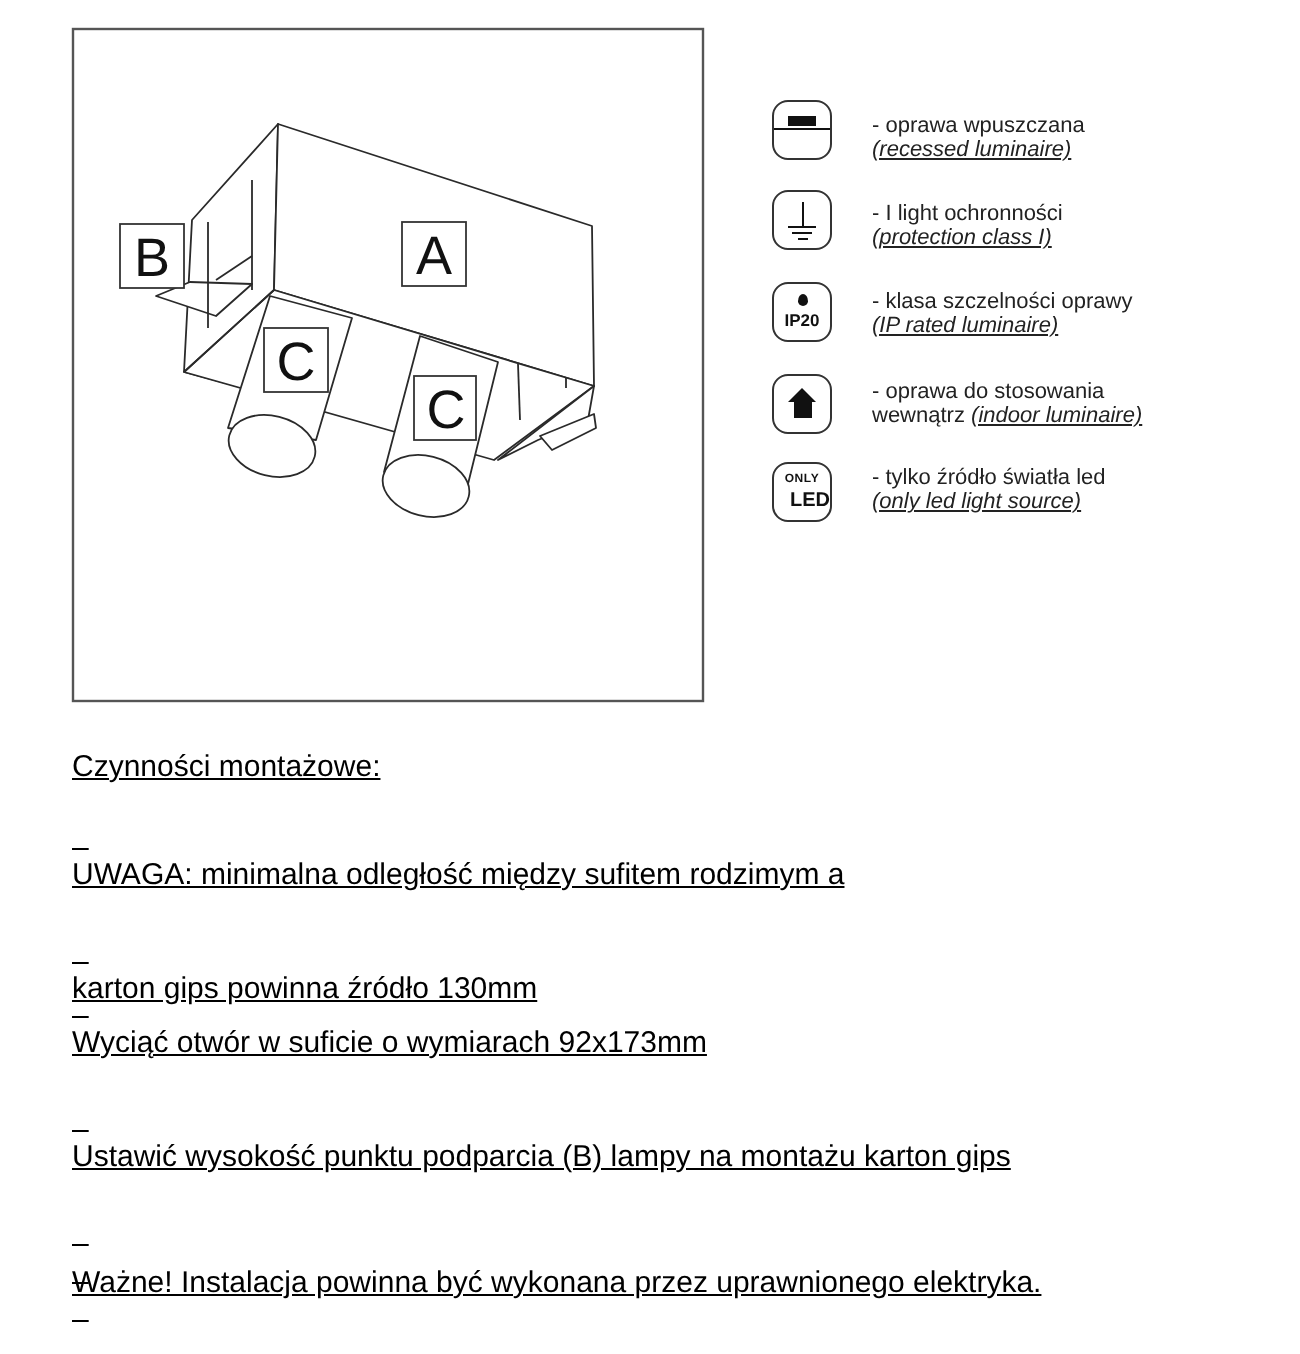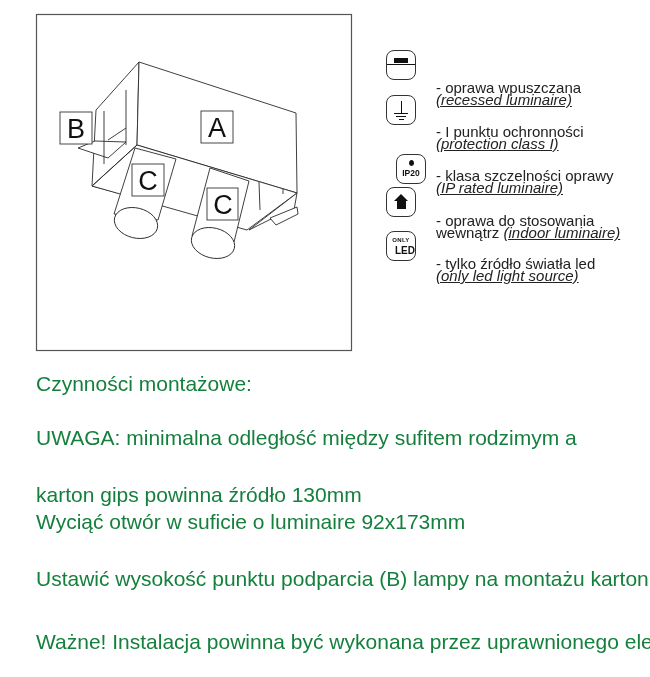--- a/index.html
+++ b/index.html
@@ -1,23 +1,23 @@
 <!DOCTYPE html>
 <html><head>
   <meta charset="utf-8">
   <style>
     html, body { margin:0; padding:0; background:#ffffff; }
     body { width:650px; height:677px; position:relative; overflow:hidden; font-family:"Liberation Sans", sans-serif; color:#1a1a1a; }
     .diagram { position:absolute; left:0; top:0; width:650px; height:360px; }
     .legend { position:absolute; left:383px; top:50px; width:260px; }
     .legend-item { position:relative; height:46px; }
     .legend-icon { position:absolute; left:3px; width:30px; height:30px; border:1.3px solid #333; border-radius:8px; box-sizing:border-box; background:#fff; }
-    .legend-text { position:absolute; left:53px; font-size:15px; line-height:12px; color:#222;margin-top:25px; }
+    .legend-text { position:absolute; left:53px; font-size:11px; line-height:12px; color:#222; }
     .legend-text .it { font-style:italic;text-decoration:underline; }
-    .text-block { position:absolute; left:36px; font-size:21px; line-height:19px; color:#15803d; white-space:pre; }
+    .text-block { position:absolute; left:36px; font-size:15px; line-height:19px; color:#000000; white-space:pre;text-decoration:underline; }
     .ip-drop { position:absolute; left:12px; top:5px; width:5px; height:6px; background:#111; border-radius:50% 50% 50% 50% / 60% 60% 40% 40%; }
     .ip-text { position:absolute; left:0; right:0; top:13px; text-align:center; font-weight:bold; font-size:8.5px; color:#111; }
     .only-text { position:absolute; left:0; right:0; top:5px; text-align:center; font-weight:bold; font-size:6px; color:#111; letter-spacing:0.3px; }
     .led-text { position:absolute; left:0; right:0; top:13px; text-align:right; font-weight:bold; font-size:10px; color:#111; }
   </style>
 </head>
 <body>
 
 <svg class="diagram" viewBox="0 0 650 360" width="650" height="360">
   <rect x="36.5" y="14.5" width="315" height="336" fill="#fff" stroke="#555" stroke-width="1.2"></rect>
@@ -72,27 +72,27 @@
   </div>
 
   <div class="legend-item" style="position:absolute;top:45px;left:0;width:260px;">
     <div class="legend-icon" style="top:0;">
       <div style="position:absolute;left:13.5px;top:5px;width:1.2px;height:12px;background:#111;"></div>
       <div style="position:absolute;left:7px;top:17px;width:14px;height:1.2px;background:#111;"></div>
       <div style="position:absolute;left:9px;top:20px;width:10px;height:1.2px;background:#111;"></div>
       <div style="position:absolute;left:11.5px;top:23px;width:5px;height:1.2px;background:#111;"></div>
     </div>
     <div class="legend-text" style="top:6px;">
-      <div>- I punktu ochronności</div>
+      <div>- I light ochronności</div>
       <div class="it">(protection class I)</div>
     </div>
   </div>
 
   <div class="legend-item" style="position:absolute;top:91px;left:0;width:260px;">
-    <div class="legend-icon" style="top:13px;margin-left:10px;">
+    <div class="legend-icon" style="top:0;">
       <div class="ip-drop"></div>
       <div class="ip-text">IP20</div>
     </div>
     <div class="legend-text" style="top:4px;">
       <div>- klasa szczelności oprawy</div>
       <div class="it">(IP rated luminaire)</div>
     </div>
   </div>
 
   <div class="legend-item" style="position:absolute;top:137px;left:0;width:260px;">
@@ -119,21 +119,21 @@
 </div>
 
 <div class="text-block" style="top:374px;">Czynności montażowe:</div>
 
 <div class="text-block" style="top:390px;">
   <div>UWAGA: minimalna odległość między sufitem rodzimym a</div>
   <div>karton gips powinna źródło 130mm</div>
 </div>
 
 <div class="text-block" style="top:474px;">
-  <div>Wyciąć otwór w suficie o luminaire 92x173mm</div>
+  <div>Wyciąć otwór w suficie o wymiarach 92x173mm</div>
   <div>Ustawić wysokość punktu podparcia (B) lampy na montażu karton gips</div>
   
   
   
   
 </div>
 
 <div class="text-block" style="top:632px;left:36px;">Ważne! Instalacja powinna być wykonana przez uprawnionego elektryka.</div>
 
 </body></html>

